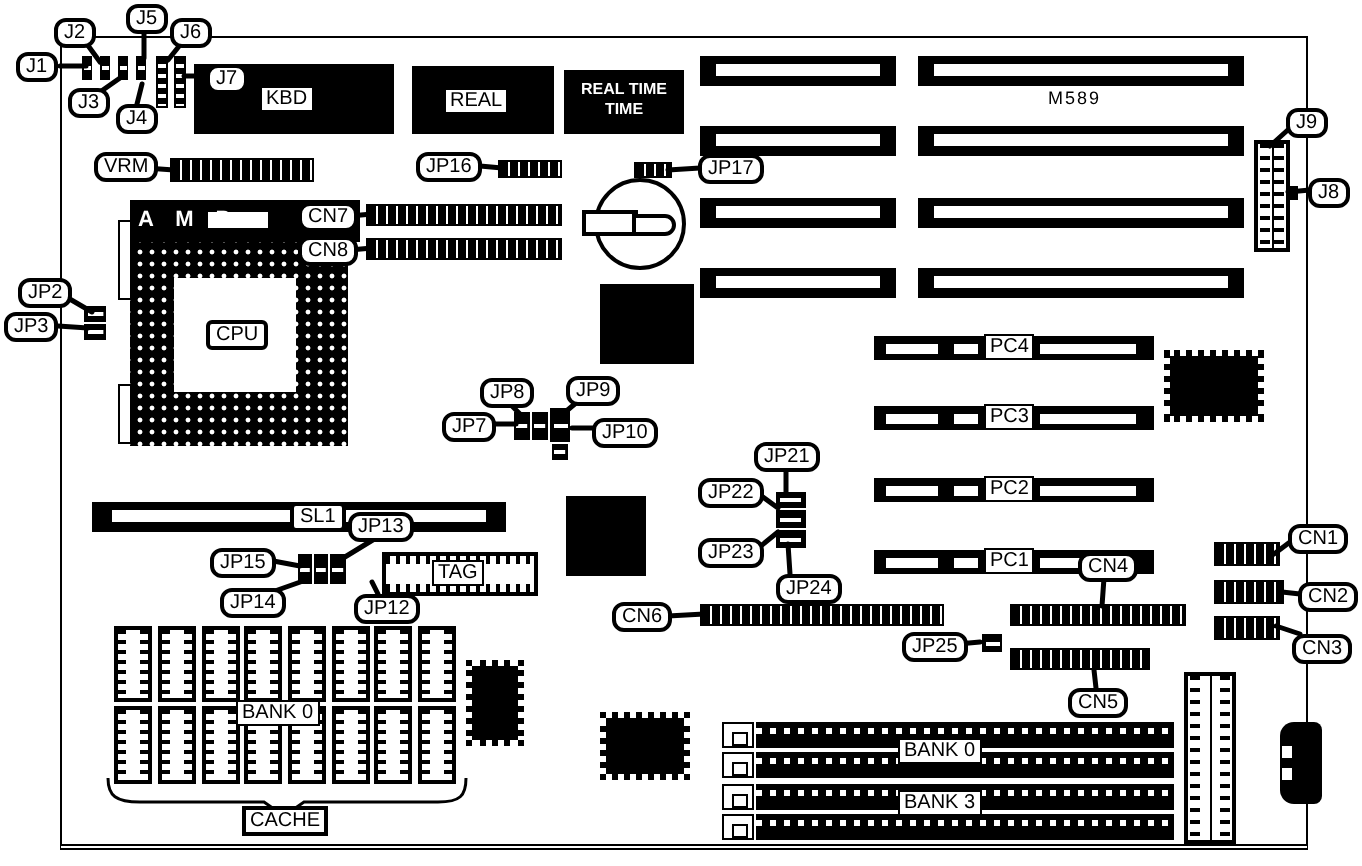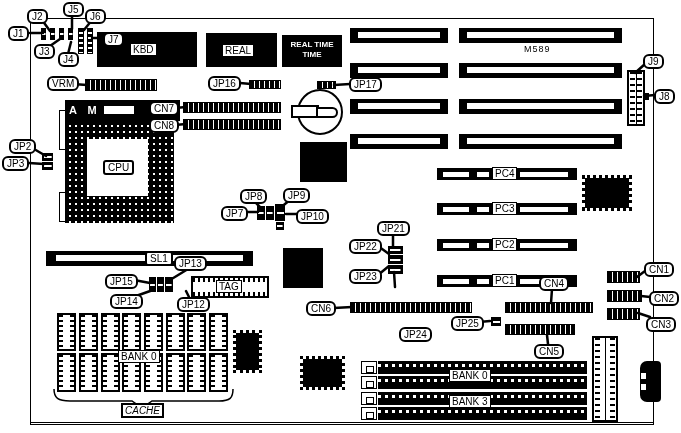--- a/index.html
+++ b/index.html
@@ -208,21 +208,21 @@
   <div class="abs dip" style="left:209px;top:313px;width:19px;height:38px;"></div>
   <div class="abs dip" style="left:57px;top:353px;width:19px;height:39px;"></div>
   <div class="abs dip" style="left:79px;top:353px;width:19px;height:39px;"></div>
   <div class="abs dip" style="left:101px;top:353px;width:19px;height:39px;"></div>
   <div class="abs dip" style="left:122px;top:353px;width:19px;height:39px;"></div>
   <div class="abs dip" style="left:144px;top:353px;width:19px;height:39px;"></div>
   <div class="abs dip" style="left:166px;top:353px;width:19px;height:39px;"></div>
   <div class="abs dip" style="left:187px;top:353px;width:19px;height:39px;"></div>
   <div class="abs dip" style="left:209px;top:353px;width:19px;height:39px;"></div>
   <div class="abs lbl" style="left:118px;top:350px;">BANK 0</div>
-  <div class="abs lbl lbl2" style="left:121px;top:403px;font-style:italic;">CACHE</div>
+  <div class="abs lbl lbl2" style="left:121px;top:403px;">CACHE</div>
 
   <div class="abs simmlatch" style="left:361px;top:361px;width:16px;height:13px;"></div>
   <div class="abs simmbar" style="left:378px;top:361px;width:209px;height:13px;"></div>
   <div class="abs simmlatch" style="left:361px;top:376px;width:16px;height:13px;"></div>
   <div class="abs simmbar" style="left:378px;top:376px;width:209px;height:13px;"></div>
   <div class="abs simmlatch" style="left:361px;top:392px;width:16px;height:13px;"></div>
   <div class="abs simmbar" style="left:378px;top:392px;width:209px;height:13px;"></div>
   <div class="abs simmlatch" style="left:361px;top:407px;width:16px;height:13px;"></div>
   <div class="abs simmbar" style="left:378px;top:407px;width:209px;height:13px;"></div>
   <div class="abs lbl" style="left:449px;top:369px;">BANK 0</div>
@@ -300,21 +300,21 @@
   <div class="abs co" style="left:2px;top:156px;">JP3</div>
   <div class="abs co" style="left:149px;top:101px;">CN7</div>
   <div class="abs co" style="left:149px;top:118px;">CN8</div>
   <div class="abs co" style="left:240px;top:189px;">JP8</div>
   <div class="abs co" style="left:283px;top:188px;">JP9</div>
   <div class="abs co" style="left:221px;top:206px;">JP7</div>
   <div class="abs co" style="left:296px;top:209px;">JP10</div>
   <div class="abs co" style="left:377px;top:221px;">JP21</div>
   <div class="abs co" style="left:349px;top:239px;">JP22</div>
   <div class="abs co" style="left:349px;top:269px;">JP23</div>
-  <div class="abs co" style="left:399px;top:287px;margin-top:40px;">JP24</div>
+  <div class="abs co" style="left:388px;top:287px;">JP24</div>
   <div class="abs co" style="left:145px;top:251px;border-radius:3px;">SL1</div>
   <div class="abs co" style="left:174px;top:256px;">JP13</div>
   <div class="abs co" style="left:105px;top:274px;">JP15</div>
   <div class="abs co" style="left:110px;top:294px;">JP14</div>
   <div class="abs co" style="left:177px;top:297px;">JP12</div>
   <div class="abs co" style="left:306px;top:301px;">CN6</div>
   <div class="abs co" style="left:451px;top:316px;">JP25</div>
   <div class="abs co" style="left:539px;top:276px;">CN4</div>
   <div class="abs co" style="left:534px;top:344px;">CN5</div>
   <div class="abs co" style="left:644px;top:262px;">CN1</div>

